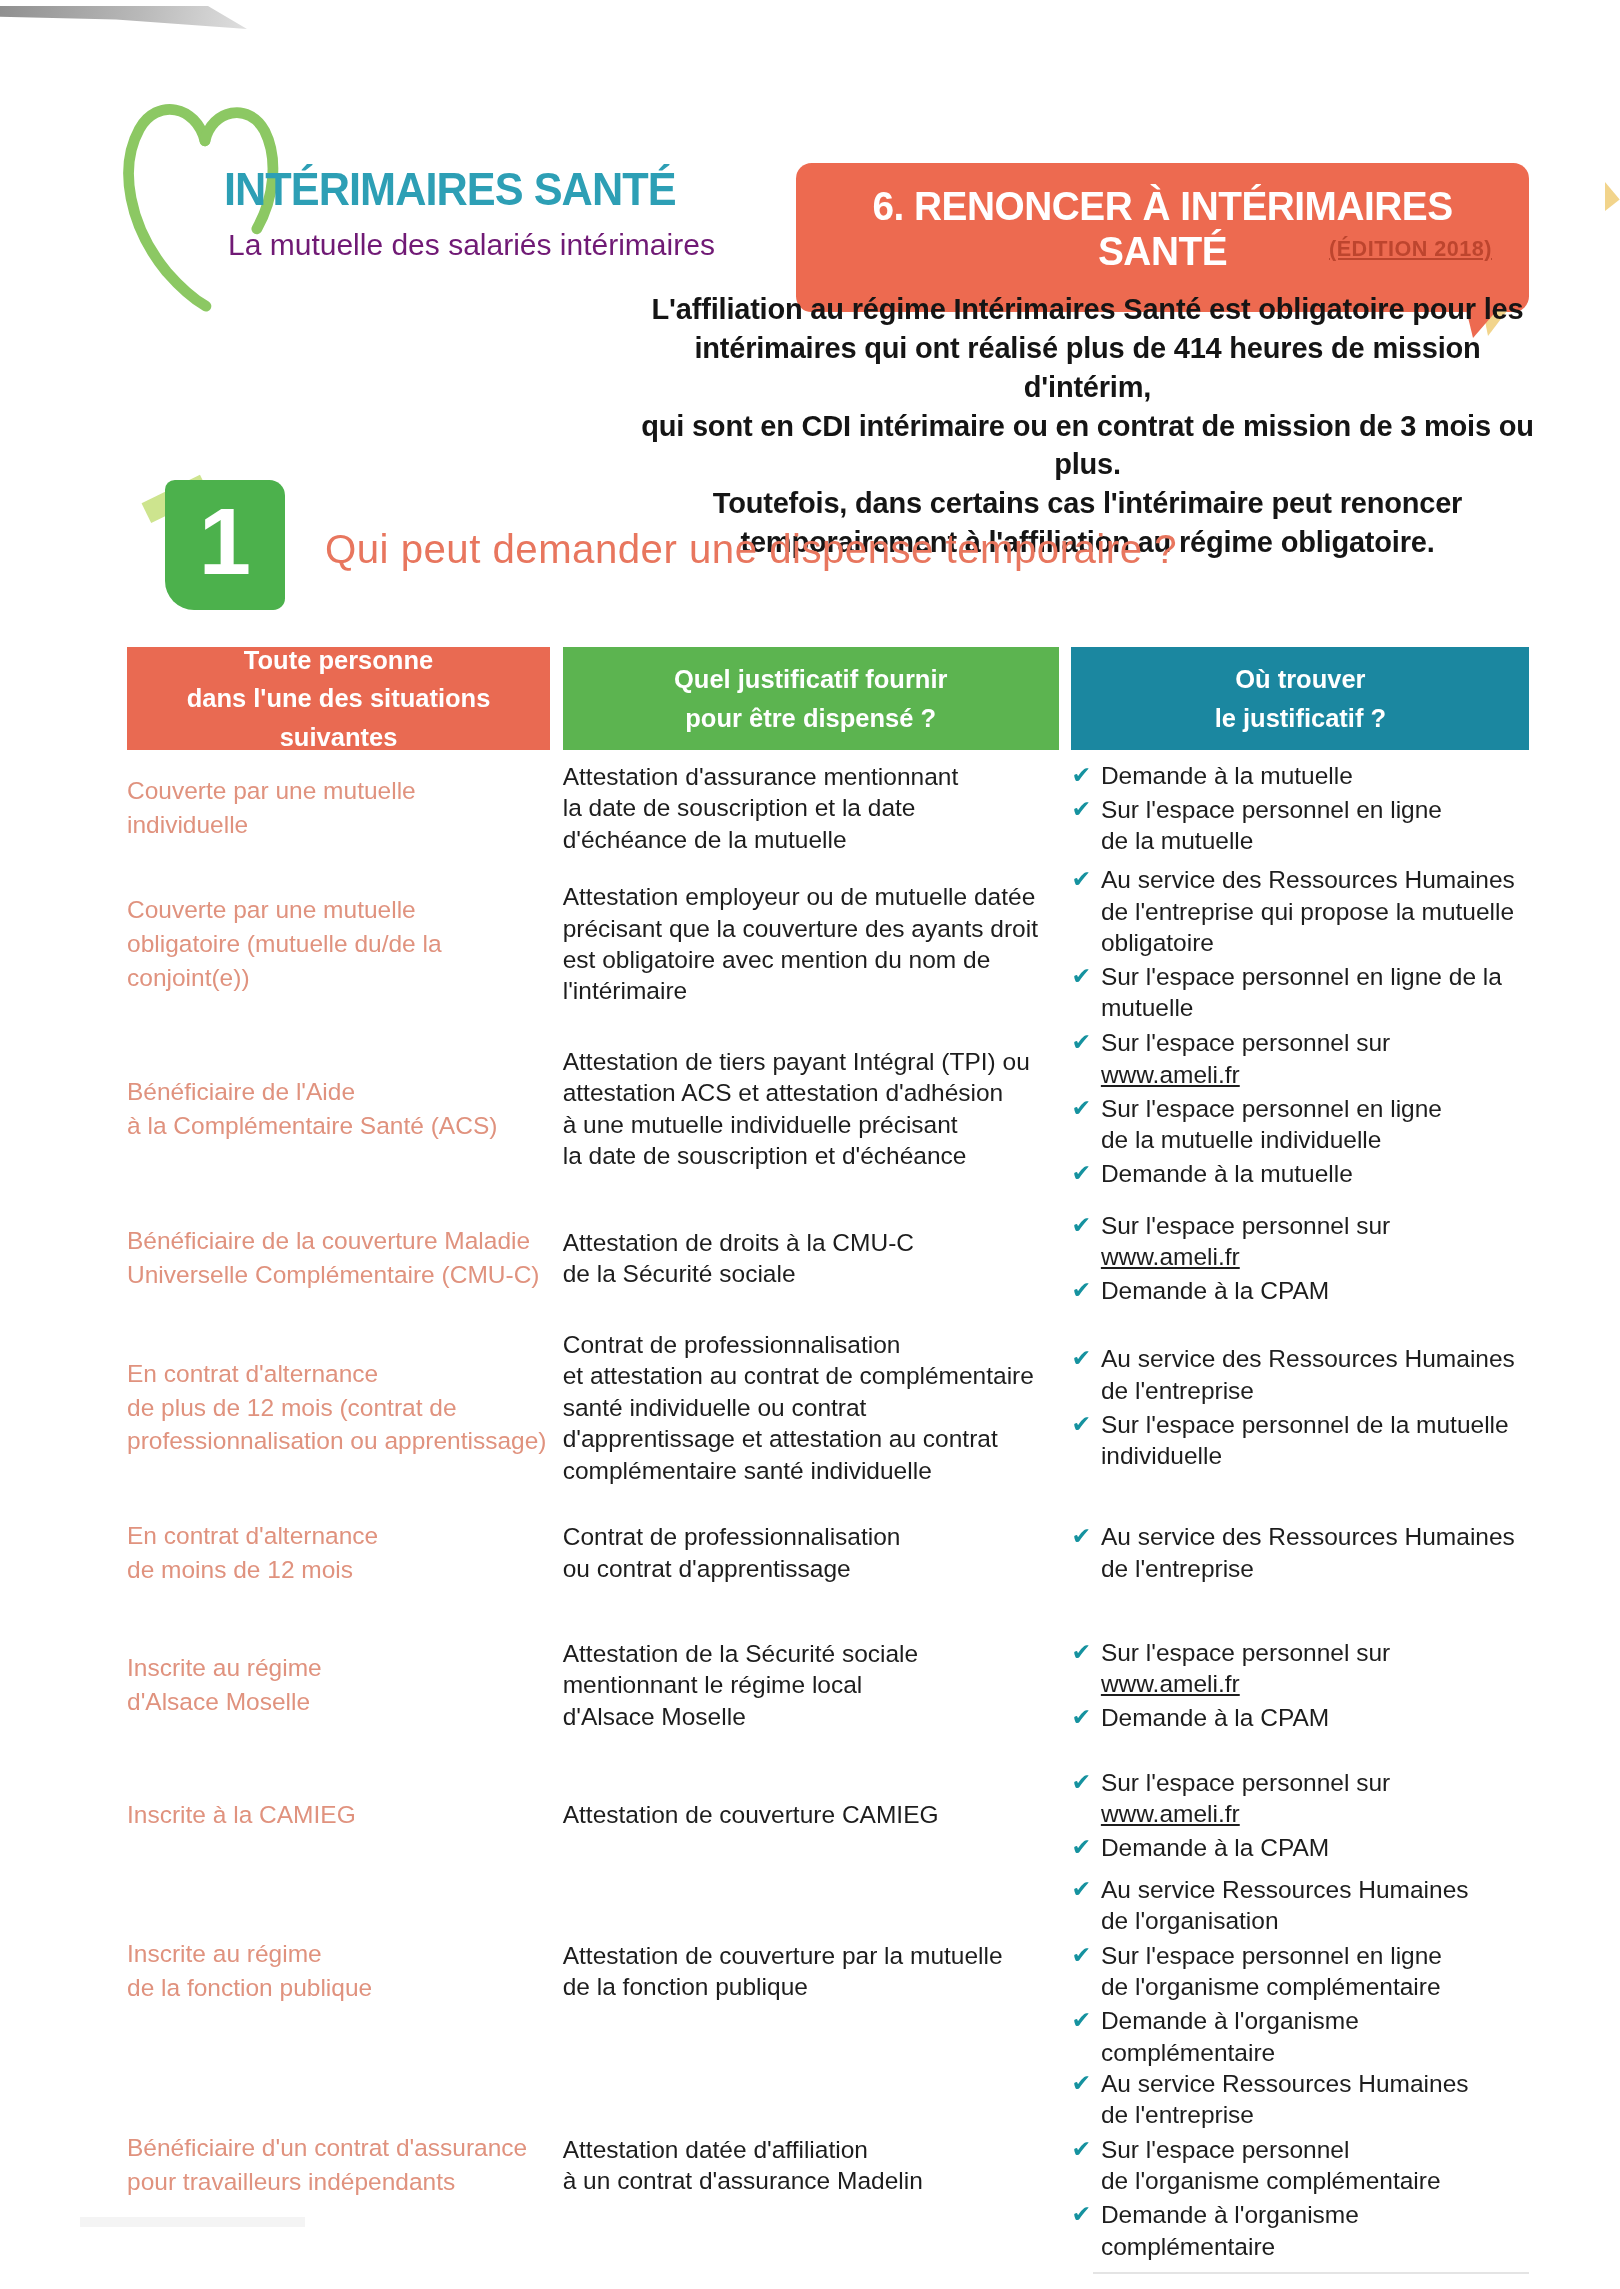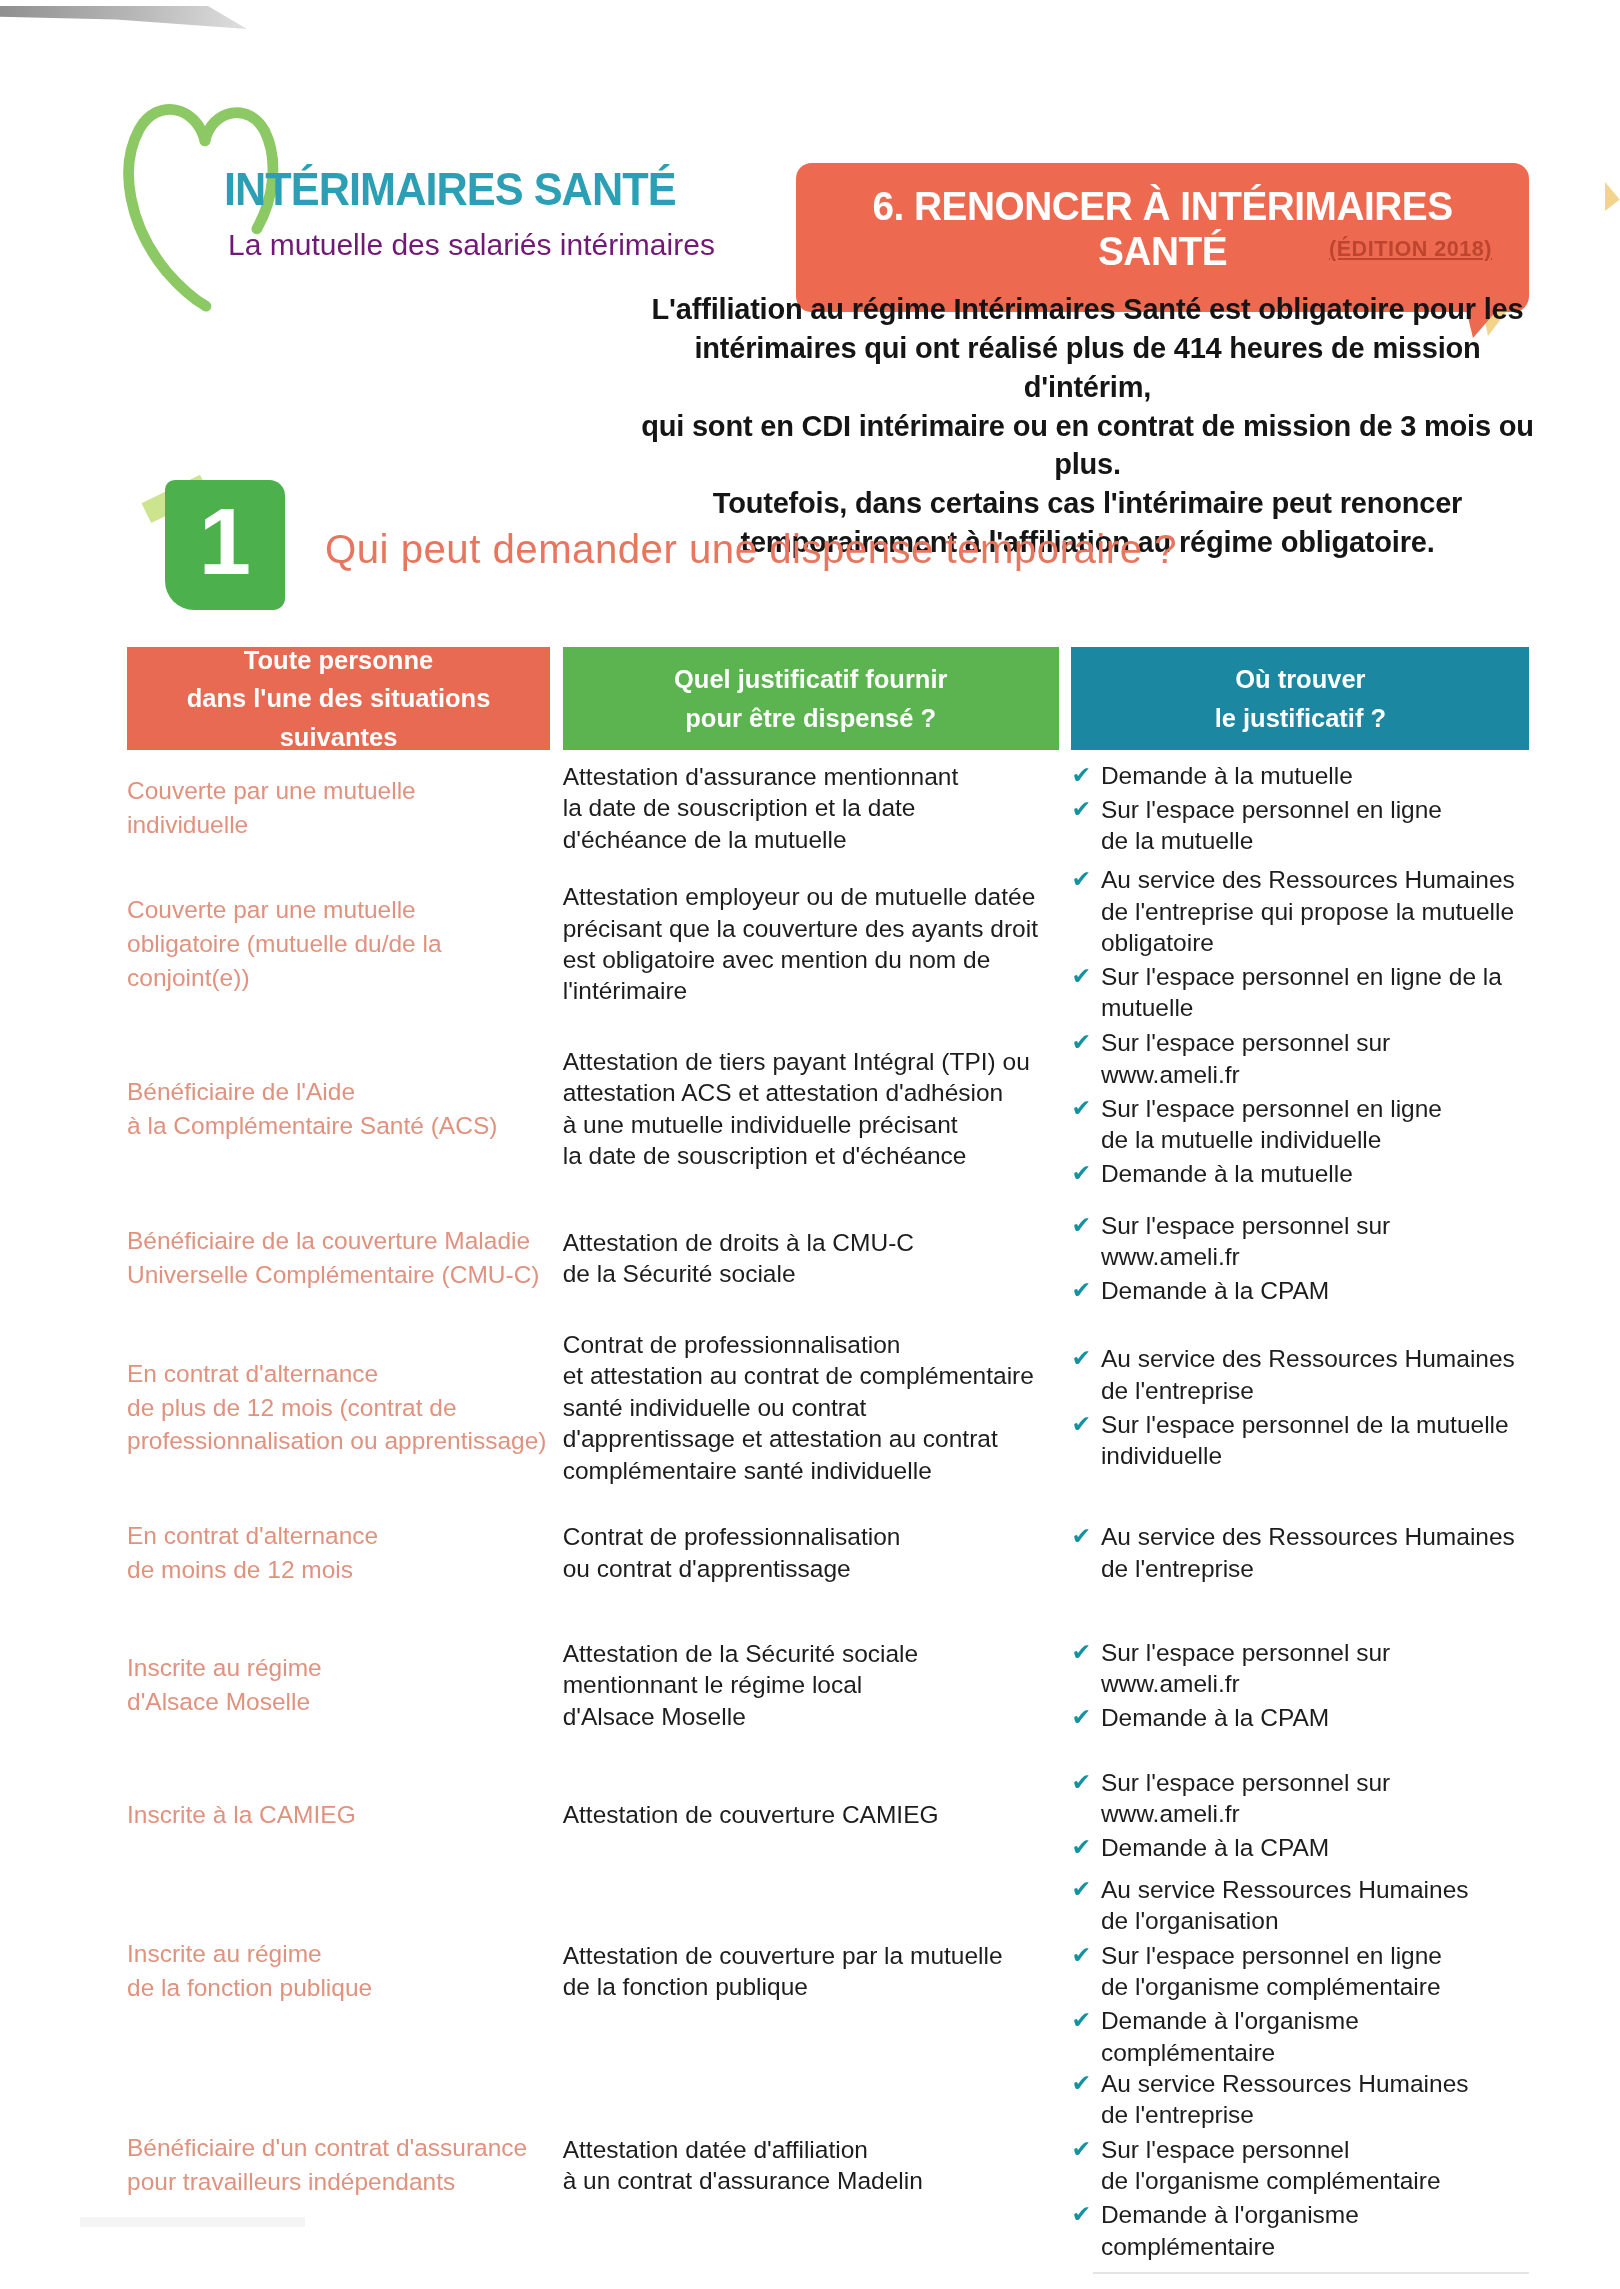--- a/index.html
+++ b/index.html
@@ -103,21 +103,21 @@
   .trow:nth-child(8){min-height:118px;}
   .trow:nth-child(9){min-height:157px;}
   .trow:nth-child(10){min-height:157px;}
   .cell{white-space:pre-line;font-size:24.5px;line-height:1.28;}
   .situation{color:var(--situation-pink);line-height:1.38;}
   .justif{color:var(--ink);}
   .sources{display:flex;flex-direction:column;gap:2.9px;}
   .source{display:flex;align-items:flex-start;}
   .check{color:var(--check-teal);font-size:23.5px;line-height:1.33;margin-right:9.8px;flex:0 0 auto;}
   .stext{white-space:pre-line;}
-  .url{}
+  .url{text-decoration:underline;}
 </style>
 </head>
 <body>
 
 <div class="page">
 
   <div class="scan-corner"></div>
   <div class="banner-nick"></div>
   <div class="scan-bottom-line"></div>
   <div class="scan-smudge"></div>

